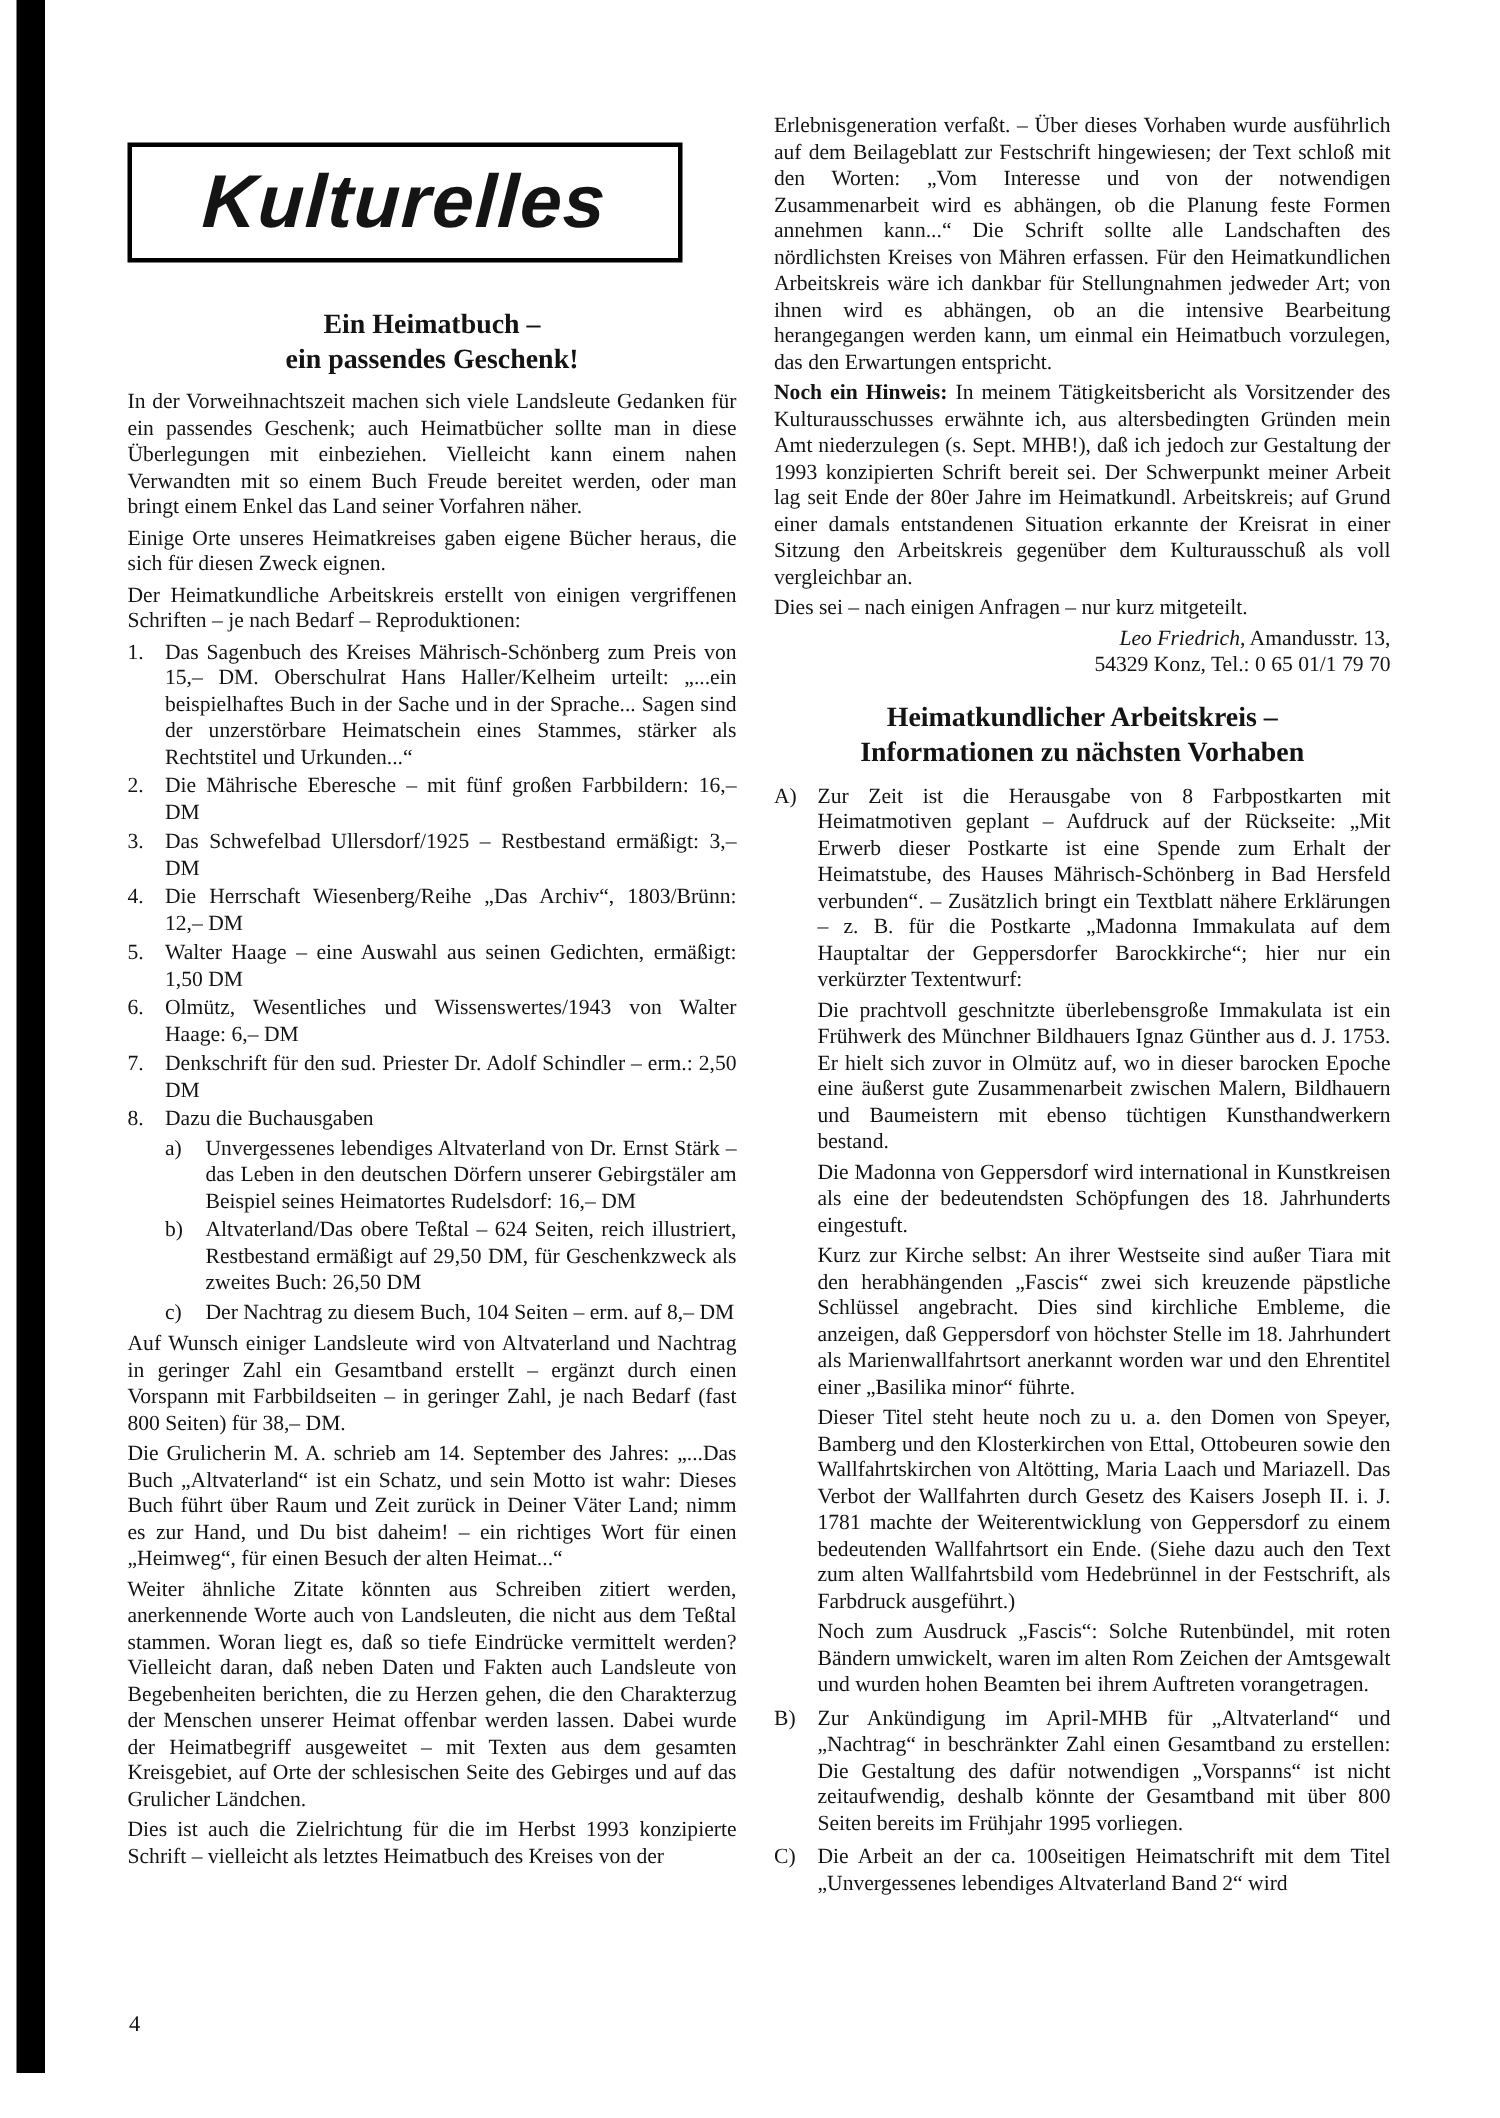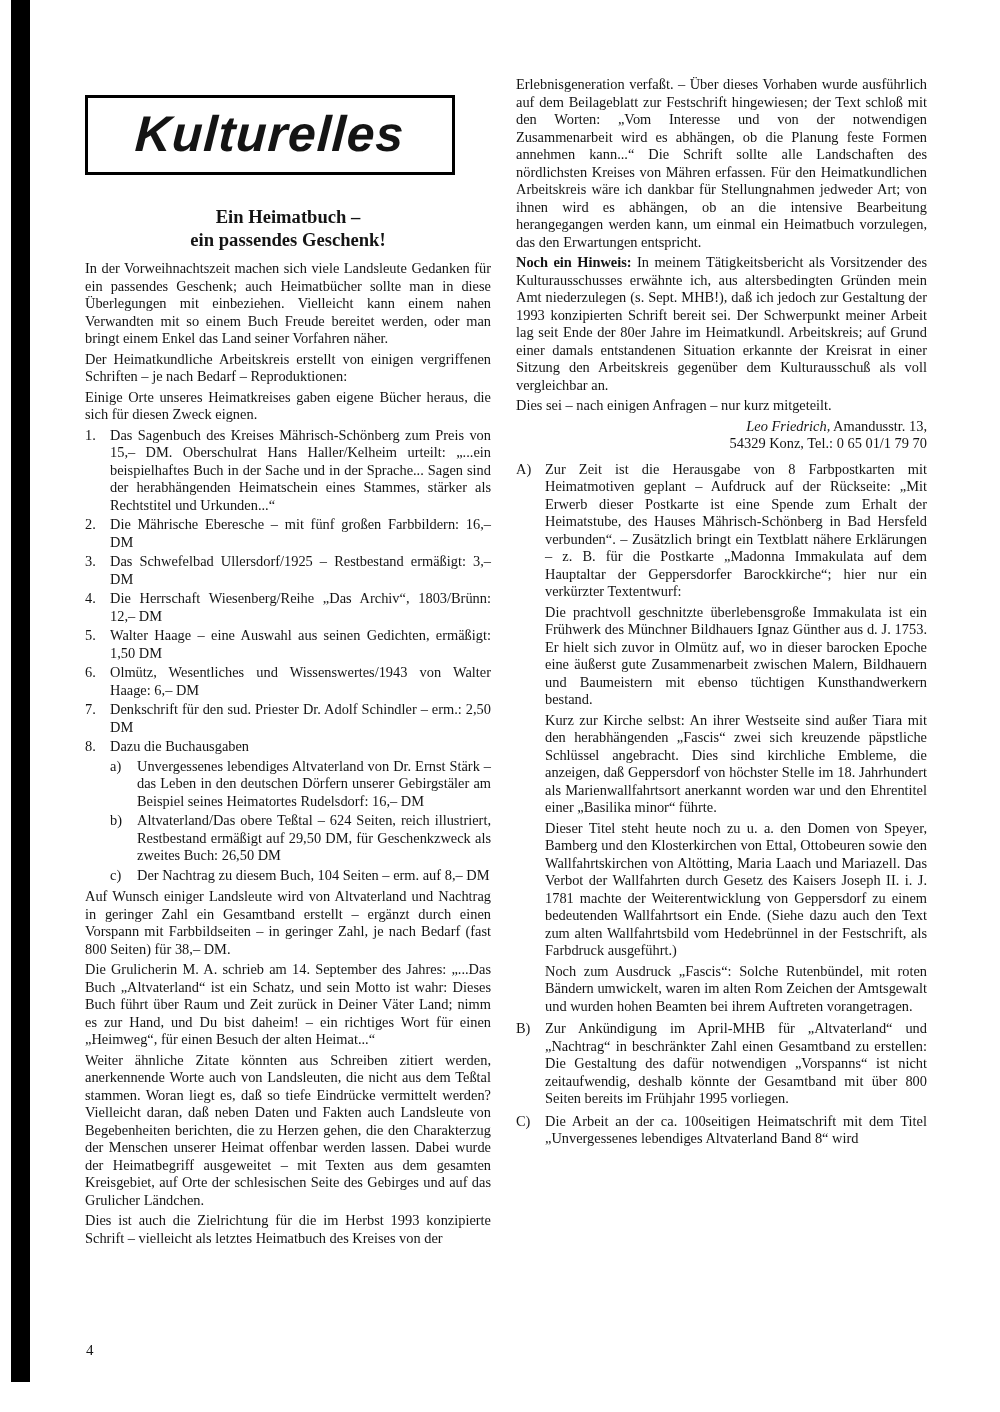--- a/index.html
+++ b/index.html
@@ -74,27 +74,27 @@
     <div class="masthead">
       <span class="masthead-title">Kulturelles</span>
     </div>
 
     <h2 class="article-heading">
       <span>Ein Heimatbuch –</span><br>
       <span>ein passendes Geschenk!</span>
     </h2>
 
     <p class="para">In der Vorweihnachtszeit machen sich viele Landsleute Gedanken für ein passendes Geschenk; auch Heimatbücher sollte man in diese Überlegungen mit einbeziehen. Vielleicht kann einem nahen Verwandten mit so einem Buch Freude bereitet werden, oder man bringt einem Enkel das Land seiner Vorfahren näher.</p>
+    <p class="para">Einige Orte unseres Heimatkreises gaben eigene Bücher heraus, die sich für diesen Zweck eignen.</p>
     <p class="para">Der Heimatkundliche Arbeitskreis erstellt von einigen vergriffenen Schriften – je nach Bedarf – Reproduktionen:</p>
-    <p class="para">Einige Orte unseres Heimatkreises gaben eigene Bücher heraus, die sich für diesen Zweck eignen.</p>
 
     <div class="num-list">
       <div class="num-item">
         <span class="num">1.</span>
-        <span>Das Sagenbuch des Kreises Mährisch-Schönberg zum Preis von 15,– DM. Oberschulrat Hans Haller/Kelheim urteilt: „...ein beispielhaftes Buch in der Sache und in der Sprache... Sagen sind der herabhängenden Heimatschein eines Stammes, stärker als Rechtstitel und Urkunden...“</span>
+        <span>Das Sagenbuch des Kreises Mährisch-Schönberg zum Preis von 15,– DM. Oberschulrat Hans Haller/Kelheim urteilt: „...ein beispielhaftes Buch in der Sache und in der Sprache... Sagen sind der unzerstörbare Heimatschein eines Stammes, stärker als Rechtstitel und Urkunden...“</span>
       </div>
       <div class="num-item">
         <span class="num">2.</span>
         <span>Die Mährische Eberesche – mit fünf großen Farbbildern: 16,– DM</span>
       </div>
       <div class="num-item">
         <span class="num">3.</span>
         <span>Das Schwefelbad Ullersdorf/1925 – Restbestand ermäßigt: 3,– DM</span>
       </div>
       <div class="num-item">
@@ -143,36 +143,41 @@
 
     <p class="para"><span class="lead-bold">Noch ein Hinweis:</span> <span>In meinem Tätigkeitsbericht als Vorsitzender des Kulturausschusses erwähnte ich, aus altersbedingten Gründen mein Amt niederzulegen (s. Sept. MHB!), daß ich jedoch zur Gestaltung der 1993 konzipierten Schrift bereit sei. Der Schwerpunkt meiner Arbeit lag seit Ende der 80er Jahre im Heimatkundl. Arbeitskreis; auf Grund einer damals entstandenen Situation erkannte der Kreisrat in einer Sitzung den Arbeitskreis gegenüber dem Kulturausschuß als voll vergleichbar an.</span></p>
 
     <p class="para">Dies sei – nach einigen Anfragen – nur kurz mitgeteilt.</p>
 
     <div class="signature">
       <div><span class="sig-name">Leo Friedrich,</span><span> Amandusstr. 13,</span></div>
       <div>54329 Konz, Tel.: 0 65 01/1 79 70</div>
     </div>
 
+    <h2 class="article-heading info-heading">
+      <span>Heimatkundlicher Arbeitskreis –</span><br>
+      <span>Informationen zu nächsten Vorhaben</span>
+    </h2>
 
     <div class="abc-item">
       <span class="abc-marker">A)</span>
       <p class="para">Zur Zeit ist die Herausgabe von 8 Farbpostkarten mit Heimatmotiven geplant – Aufdruck auf der Rückseite: „Mit Erwerb dieser Postkarte ist eine Spende zum Erhalt der Heimatstube, des Hauses Mährisch-Schönberg in Bad Hersfeld verbunden“. – Zusätzlich bringt ein Textblatt nähere Erklärungen – z. B. für die Postkarte „Madonna Immakulata auf dem Hauptaltar der Geppersdorfer Barockkirche“; hier nur ein verkürzter Textentwurf:</p>
       <p class="para">Die prachtvoll geschnitzte überlebensgroße Immakulata ist ein Frühwerk des Münchner Bildhauers Ignaz Günther aus d. J. 1753. Er hielt sich zuvor in Olmütz auf, wo in dieser barocken Epoche eine äußerst gute Zusammenarbeit zwischen Malern, Bildhauern und Baumeistern mit ebenso tüchtigen Kunsthandwerkern bestand.</p>
+      <p class="para">Die Madonna von Geppersdorf wird international in Kunstkreisen als eine der bedeutendsten Schöpfungen des 18. Jahrhunderts eingestuft.</p>
       <p class="para">Kurz zur Kirche selbst: An ihrer Westseite sind außer Tiara mit den herabhängenden „Fascis“ zwei sich kreuzende päpstliche Schlüssel angebracht. Dies sind kirchliche Embleme, die anzeigen, daß Geppersdorf von höchster Stelle im 18. Jahrhundert als Marienwallfahrtsort anerkannt worden war und den Ehrentitel einer „Basilika minor“ führte.</p>
       <p class="para">Dieser Titel steht heute noch zu u. a. den Domen von Speyer, Bamberg und den Klosterkirchen von Ettal, Ottobeuren sowie den Wallfahrtskirchen von Altötting, Maria Laach und Mariazell. Das Verbot der Wallfahrten durch Gesetz des Kaisers Joseph II. i. J. 1781 machte der Weiterentwicklung von Geppersdorf zu einem bedeutenden Wallfahrtsort ein Ende. (Siehe dazu auch den Text zum alten Wallfahrtsbild vom Hedebrünnel in der Festschrift, als Farbdruck ausgeführt.)</p>
       <p class="para">Noch zum Ausdruck „Fascis“: Solche Rutenbündel, mit roten Bändern umwickelt, waren im alten Rom Zeichen der Amtsgewalt und wurden hohen Beamten bei ihrem Auftreten vorangetragen.</p>
     </div>
 
     <div class="abc-item">
       <span class="abc-marker">B)</span>
       <p class="para">Zur Ankündigung im April-MHB für „Altvaterland“ und „Nachtrag“ in beschränkter Zahl einen Gesamtband zu erstellen: Die Gestaltung des dafür notwendigen „Vorspanns“ ist nicht zeitaufwendig, deshalb könnte der Gesamtband mit über 800 Seiten bereits im Frühjahr 1995 vorliegen.</p>
     </div>
 
     <div class="abc-item">
       <span class="abc-marker">C)</span>
-      <p class="para">Die Arbeit an der ca. 100seitigen Heimatschrift mit dem Titel „Unvergessenes lebendiges Altvaterland Band 8“ wird</p>
+      <p class="para">Die Arbeit an der ca. 100seitigen Heimatschrift mit dem Titel „Unvergessenes lebendiges Altvaterland Band 2“ wird</p>
     </div>
   </div>
 
   <div class="page-number">4</div>
 
 </div>
 
 </body></html>

